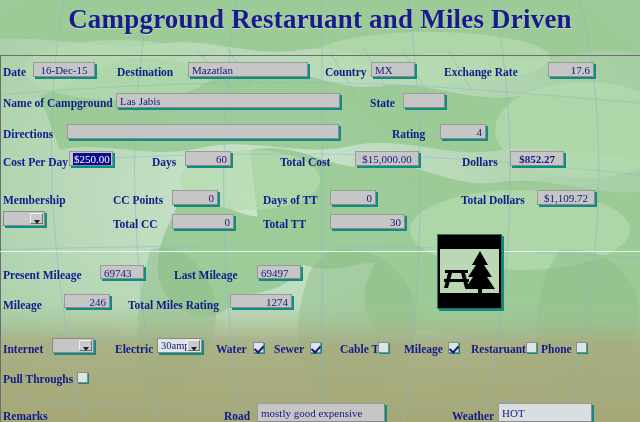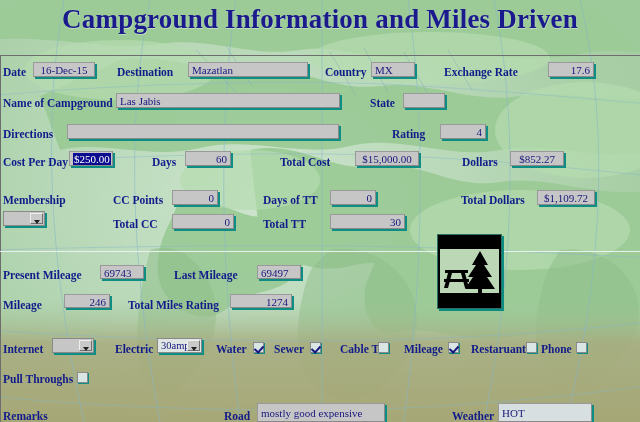--- a/index.html
+++ b/index.html
@@ -201,21 +201,21 @@
           <path d="M330,52 L356,96"></path>
             <path d="M364,48 L388,92"></path>
           <path d="M404,52 L428,94"></path>
             <path d="M448,50 L472,90"></path>
         </g>
       </g>
     </svg>
   </div>
 
   <div class="titlebar">
-    <div class="title-text">Campground Information and Miles Driven</div>
+    <div class="title-text">Campground Restaruant and Miles Driven</div>
   </div>
   <div class="hdr-rule"></div>
   <div class="left-rule"></div>
   <div class="sep-rule"></div>
 
   <div class="form">
 
     <div class="lbl" style="left:3px;top:66px;">Date</div>
     <div class="fld c" style="left:33px;top:62px;width:62px;height:15px;">
       <span class="v">16-Dec-15</span>
@@ -265,21 +265,21 @@
     <div class="fld r" style="left:185px;top:151px;width:46px;height:15px;">
       <span class="v">60</span>
     </div>
 
     <div class="lbl" style="left:280px;top:156px;">Total Cost</div>
     <div class="fld c" style="left:355px;top:151px;width:64px;height:15px;">
       <span class="v">$15,000.00</span>
     </div>
 
     <div class="lbl" style="left:462px;top:156px;">Dollars</div>
-    <div class="fld c" style="left:510px;top:151px;width:54px;height:15px;">
+    <div class="fld c" style="left:510px;top:151px;width:54px;height:15px;font-weight:bold;">
       <span class="v">$852.27</span>
     </div>
 
     <div class="lbl" style="left:3px;top:194px;">Membership</div>
     <div class="ddl" style="left:3px;top:211px;width:42px;height:15px;">
       <span class="dv"></span>
       <span class="arrow"></span>
     </div>
 
     <div class="lbl" style="left:113px;top:194px;">CC Points</div>

